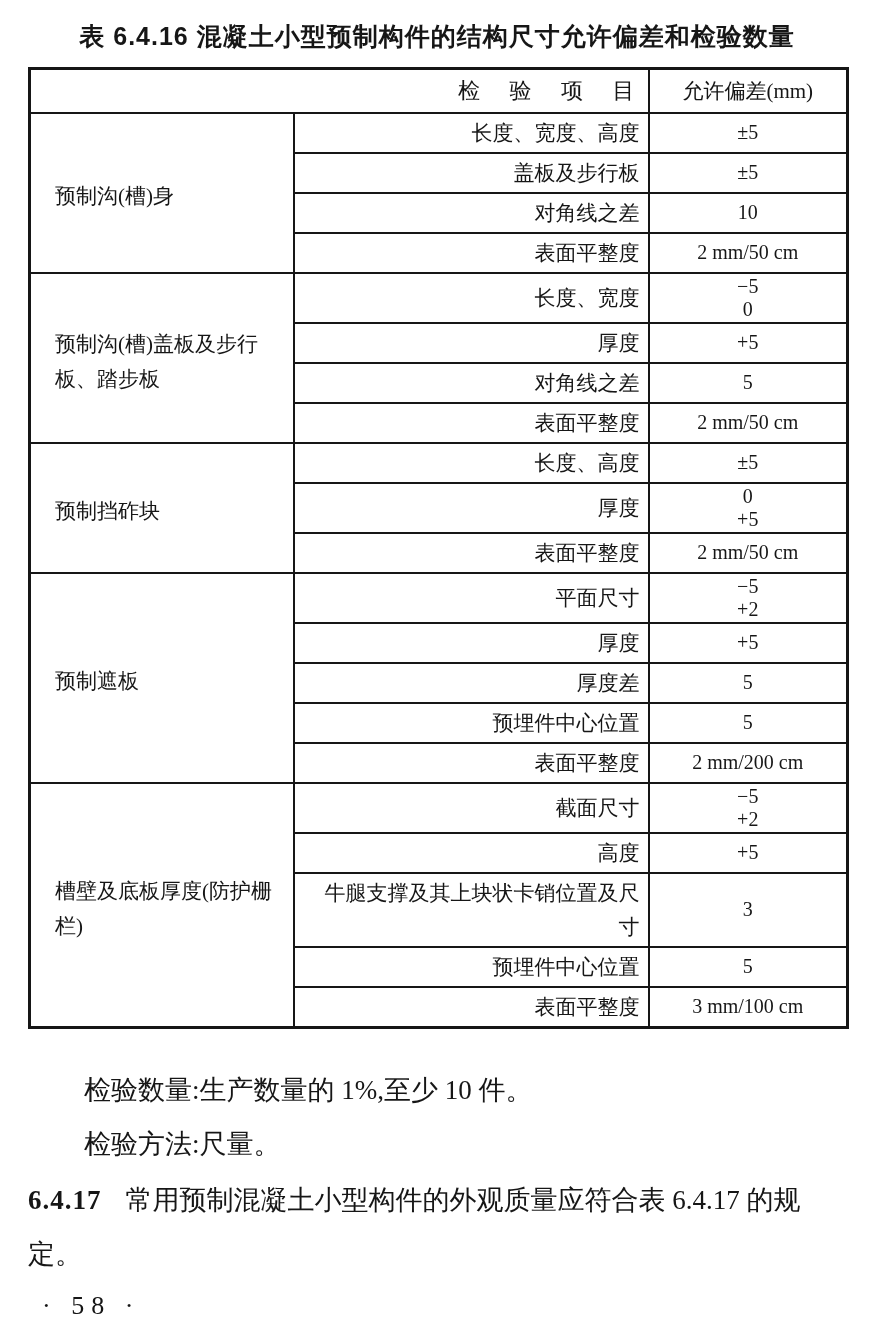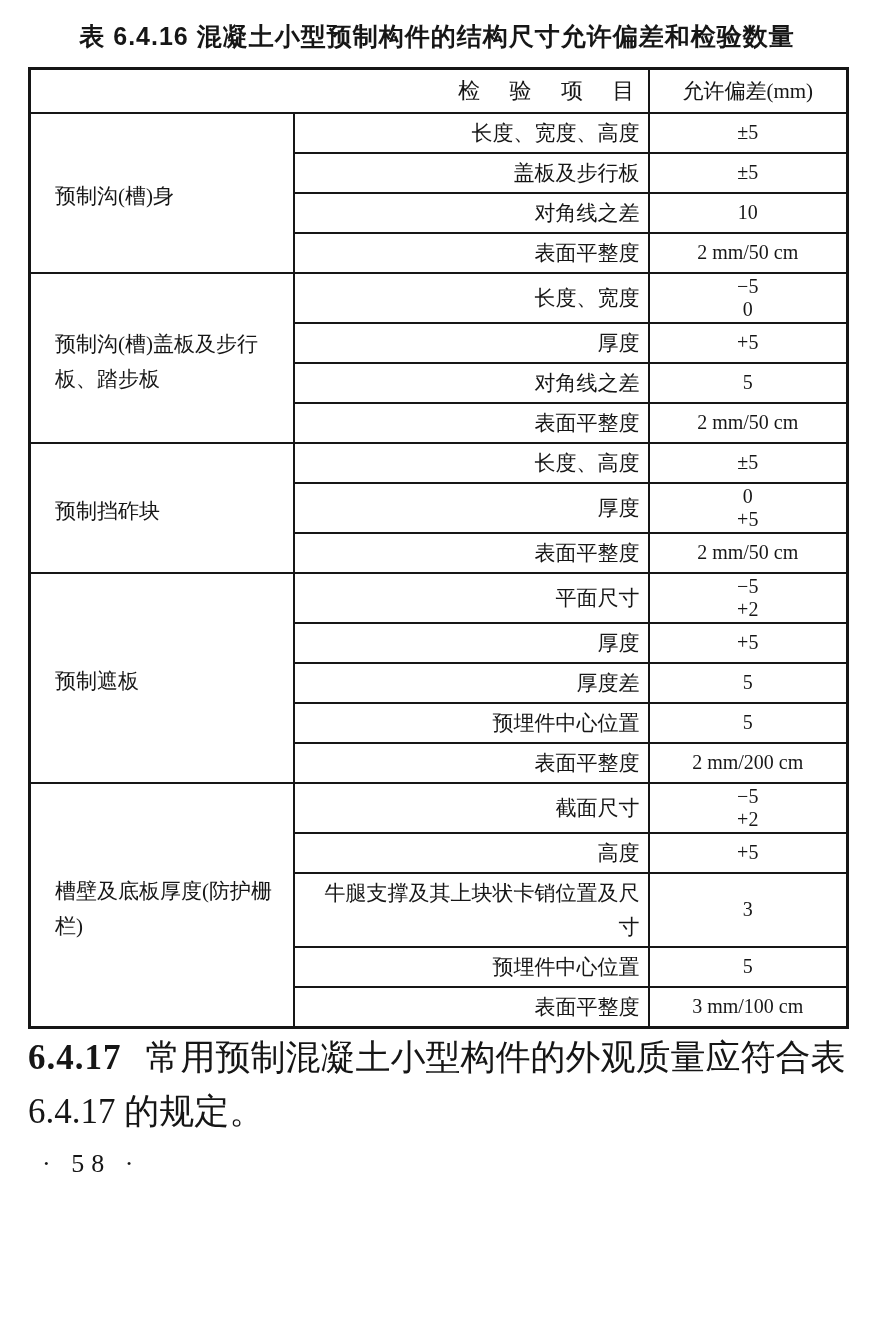--- a/index.html
+++ b/index.html
@@ -68,21 +68,21 @@
   }
   .note {
     margin: 0 28px;
     font-size: 27px;
     line-height: 54px;
     text-indent: 56px;
   }
   .note.first { margin-top: 34px; }
   .section-para {
     margin: 2px 28px 0 28px;
-    font-size: 35px;
+    font-size: 27px;
     line-height: 54px;
     text-align: left;
   }
   .section-number {
     font-weight: bold;
     margin-right: 24px;
     letter-spacing: 1px;
   }
   .page-number {
     margin: 10px 0 0 42px;
@@ -199,21 +199,23 @@
           <td class="item">预埋件中心位置</td>
           <td class="dev">5</td>
         </tr>
         <tr>
           <td class="item">表面平整度</td>
           <td class="dev">3 mm/100 cm</td>
         </tr>
       </tbody>
   </table>
 
-
+  <p class="note first">检验数量:生产数量的 1%,至少 10 件。</p>
+
+  <p class="note">检验方法:尺量。</p>
 
   <p class="section-para">
     <span class="section-number">6.4.17</span><span>常用预制混凝土小型构件的外观质量应符合表 6.4.17 的规定。</span>
   </p>
 
   <div class="page-number">· 58 ·</div>
 
 </div>
 
 </body></html>

